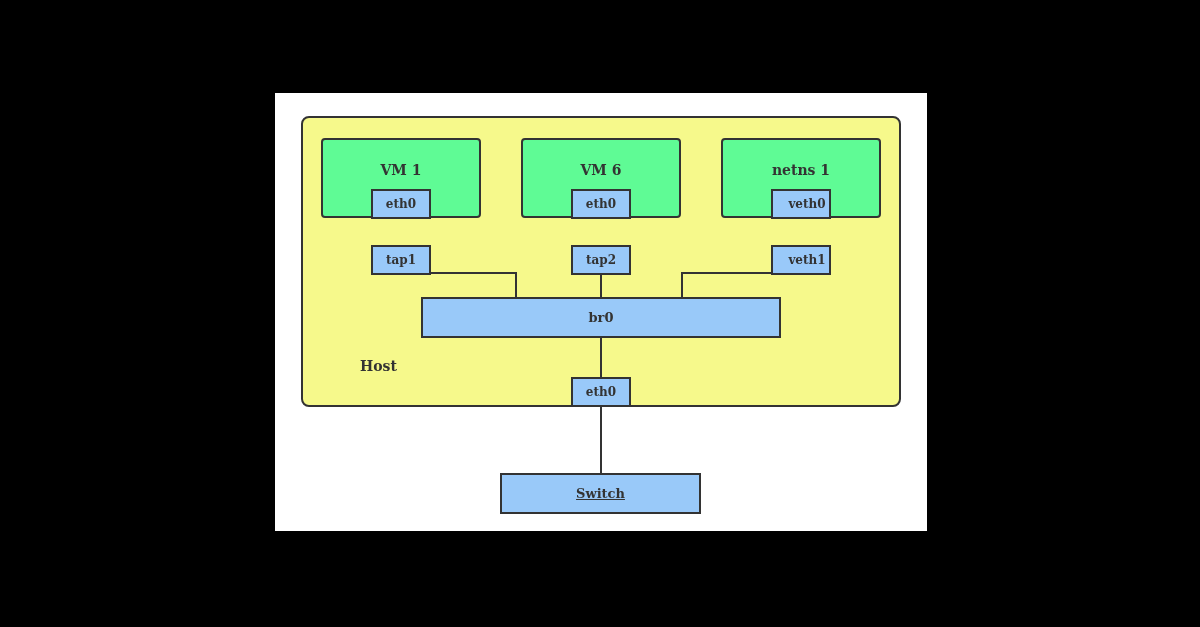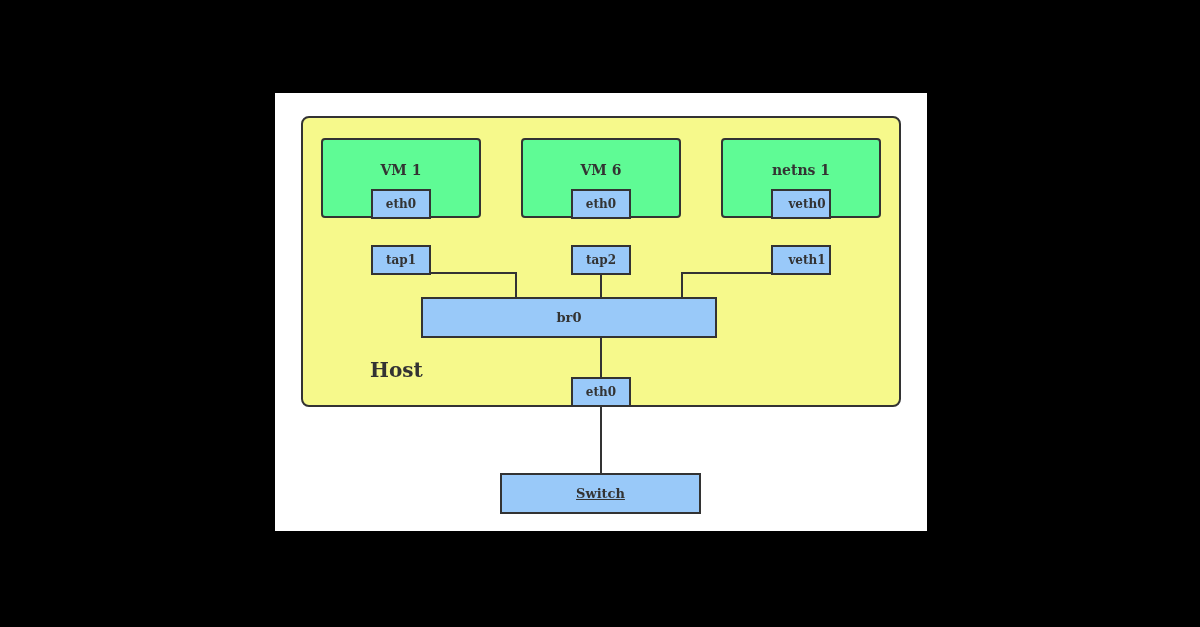--- a/index.html
+++ b/index.html
@@ -24,22 +24,22 @@
     background:var(--canvas);
   }
   .host-box{
     position:absolute;left:301px;top:116px;width:600px;height:291px;
     background:var(--host-fill);
     border:2px solid var(--border);
     border-radius:8px;
     z-index:1;
   }
   .host-label{
-    position:absolute;left:370px;top:358px;width:80px;
-    font-size:20px;font-weight:bold;color:var(--text);
+    position:absolute;left:360px;top:358px;width:80px;
+    font-size:14px;font-weight:bold;color:var(--text);
     z-index:5;
   }
   .guest-box{
     position:absolute;top:138px;width:160px;height:80px;
     background:var(--guest-fill);
     border:2px solid var(--border);
     border-radius:4px;
     z-index:2;
   }
   .guest-box.g0{left:321px;}
@@ -56,21 +56,21 @@
     display:flex;align-items:center;justify-content:center;
     font-size:12px;font-weight:bold;color:var(--text);
     z-index:4;
   }
   .iface.row-inner{top:189px;}
   .iface.row-outer{top:217px;margin-top:28px;}
   .iface.c0{left:371px;}
   .iface.c1{left:571px;}
   .iface.c2{left:771px;padding-left:12px;}
   .bridge-box{
-    position:absolute;left:421px;top:297px;width:296px;height:41px;
+    position:absolute;left:421px;top:297px;width:360px;height:41px;
     background:var(--interface-fill);
     border:2px solid var(--border);
     display:flex;align-items:center;justify-content:center;
     font-size:13px;font-weight:bold;color:var(--text);
     z-index:4;
   }
   .hostnic-box{
     position:absolute;left:571px;top:377px;width:60px;height:30px;
     background:var(--interface-fill);
     border:2px solid var(--border);

